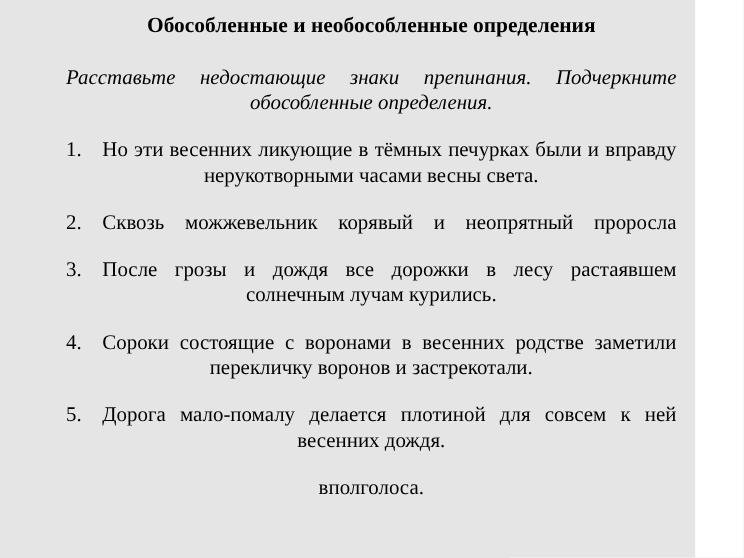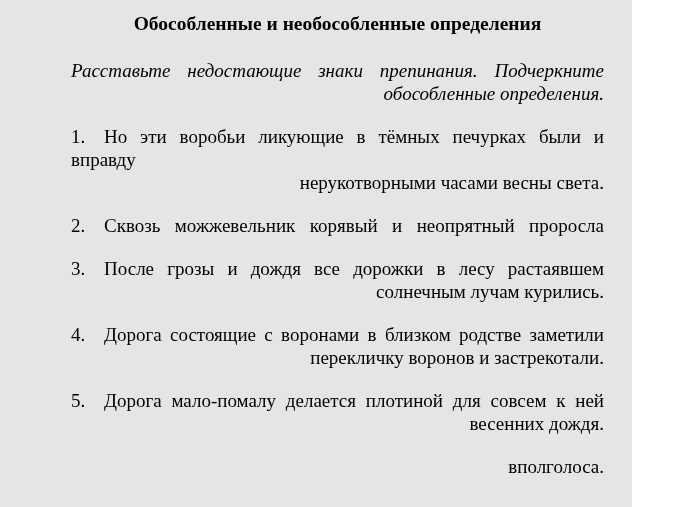--- a/index.html
+++ b/index.html
@@ -16,70 +16,70 @@
     margin-left: 55px;
     width: 565px;
   }
   .title {
     margin-top: 12px;
     font-size: 19.5px;
     line-height: 23px;
     font-weight: bold;
     text-align: center;
   }
-  .para { margin: 16px; }
+  .para { margin: 5px; }
   .instructions {
     margin-top: 24px;
     font-style: italic;
   }
   .item { margin-top: 20px; }
   .line {
     font-size: 19px;
     line-height: 23px;
   }
   .first {
     text-align: justify;
     text-align-last: justify;
     text-justify: inter-word;
   }
-  .rest { text-align: right; }
+  .rest { text-align: center; }
   .num {
     display: inline-block;
     width: 33px;
   }
 </style>
 </head>
 <body>
 
 <div class="page">
   <div class="content">
 
     <div class="title">Обособленные и необособленные определения</div>
 
     <div class="para instructions">
       <div class="line first">Расставьте недостающие знаки препинания. Подчеркните</div>
       <div class="line rest">обособленные определения.</div>
     </div>
 
     <div class="para item">
-      <div class="line first"><span class="num">1.</span><span>Но эти воробьи ликующие в тёмных печурках были и вправду</span></div>
+      <div class="line first"><span class="num">1.</span><span>Но эти весенних ликующие в тёмных печурках были и вправду</span></div>
       <div class="line rest">нерукотворными часами весны света.</div>
     </div>
 
     <div class="para item">
       <div class="line first"><span class="num">2.</span><span>Сквозь можжевельник корявый и неопрятный проросла</span></div>
     </div>
 
     <div class="para item">
       <div class="line first"><span class="num">3.</span><span>После грозы и дождя все дорожки в лесу растаявшем</span></div>
       <div class="line rest">солнечным лучам курились.</div>
     </div>
 
     <div class="para item">
-      <div class="line first"><span class="num">4.</span><span>Дорога состоящие с воронами в близком родстве заметили</span></div>
+      <div class="line first"><span class="num">4.</span><span>Сороки состоящие с воронами в весенних родстве заметили</span></div>
       <div class="line rest">перекличку воронов и застрекотали.</div>
     </div>
 
     <div class="para item">
       <div class="line first"><span class="num">5.</span><span>Дорога мало-помалу делается плотиной для совсем к ней</span></div>
       <div class="line rest">весенних дождя.</div>
     </div>
 
     <div class="para item">
       <div class="line rest">вполголоса.</div>

